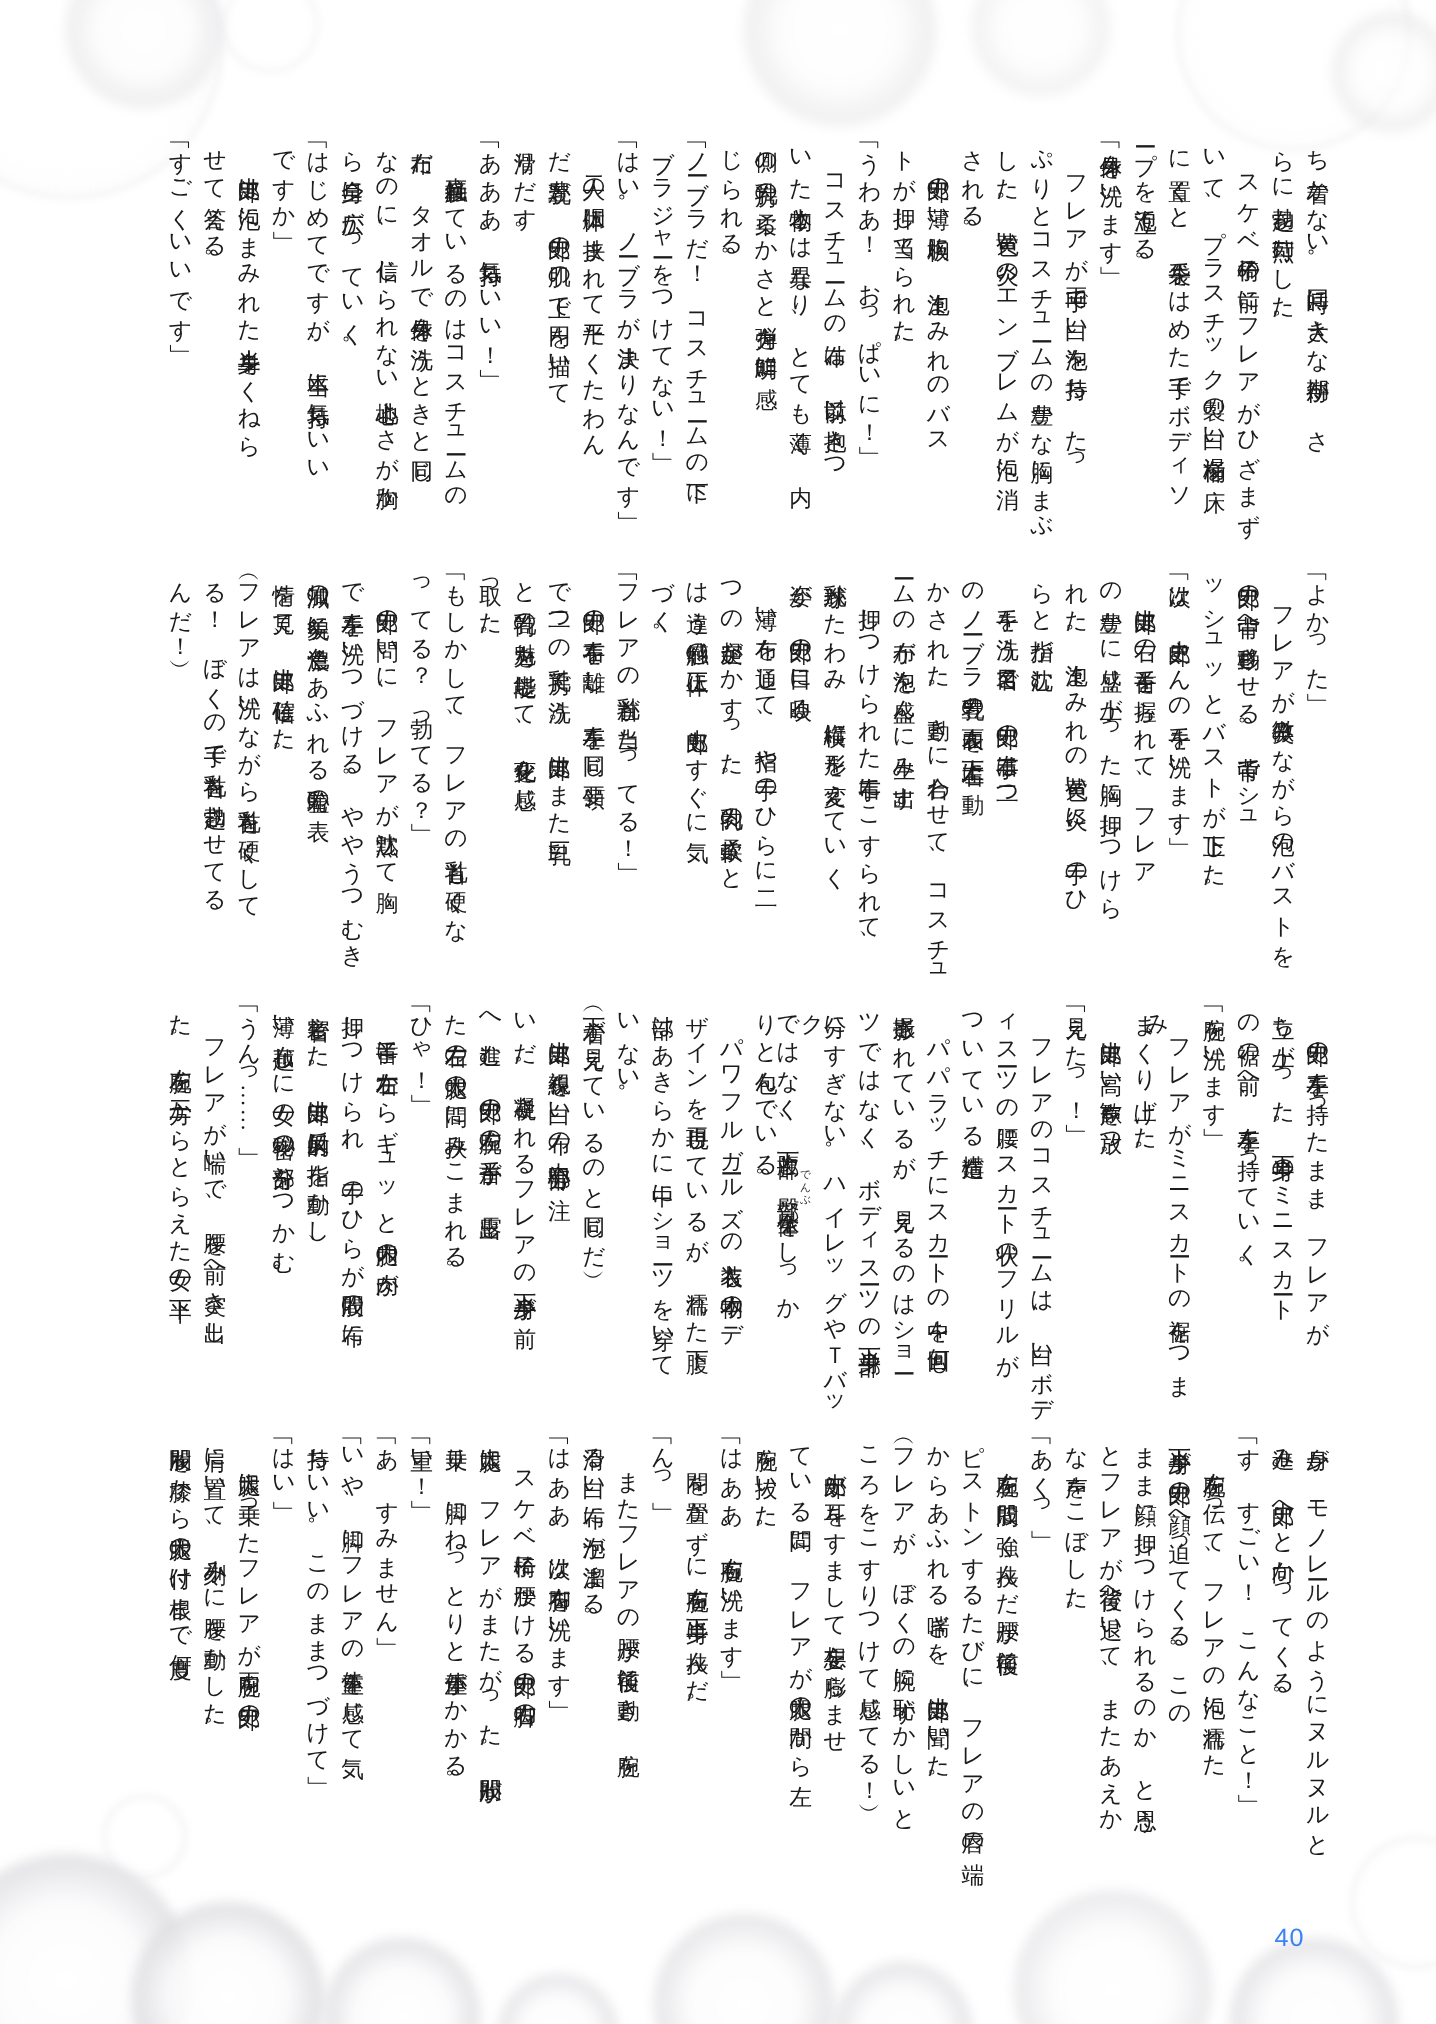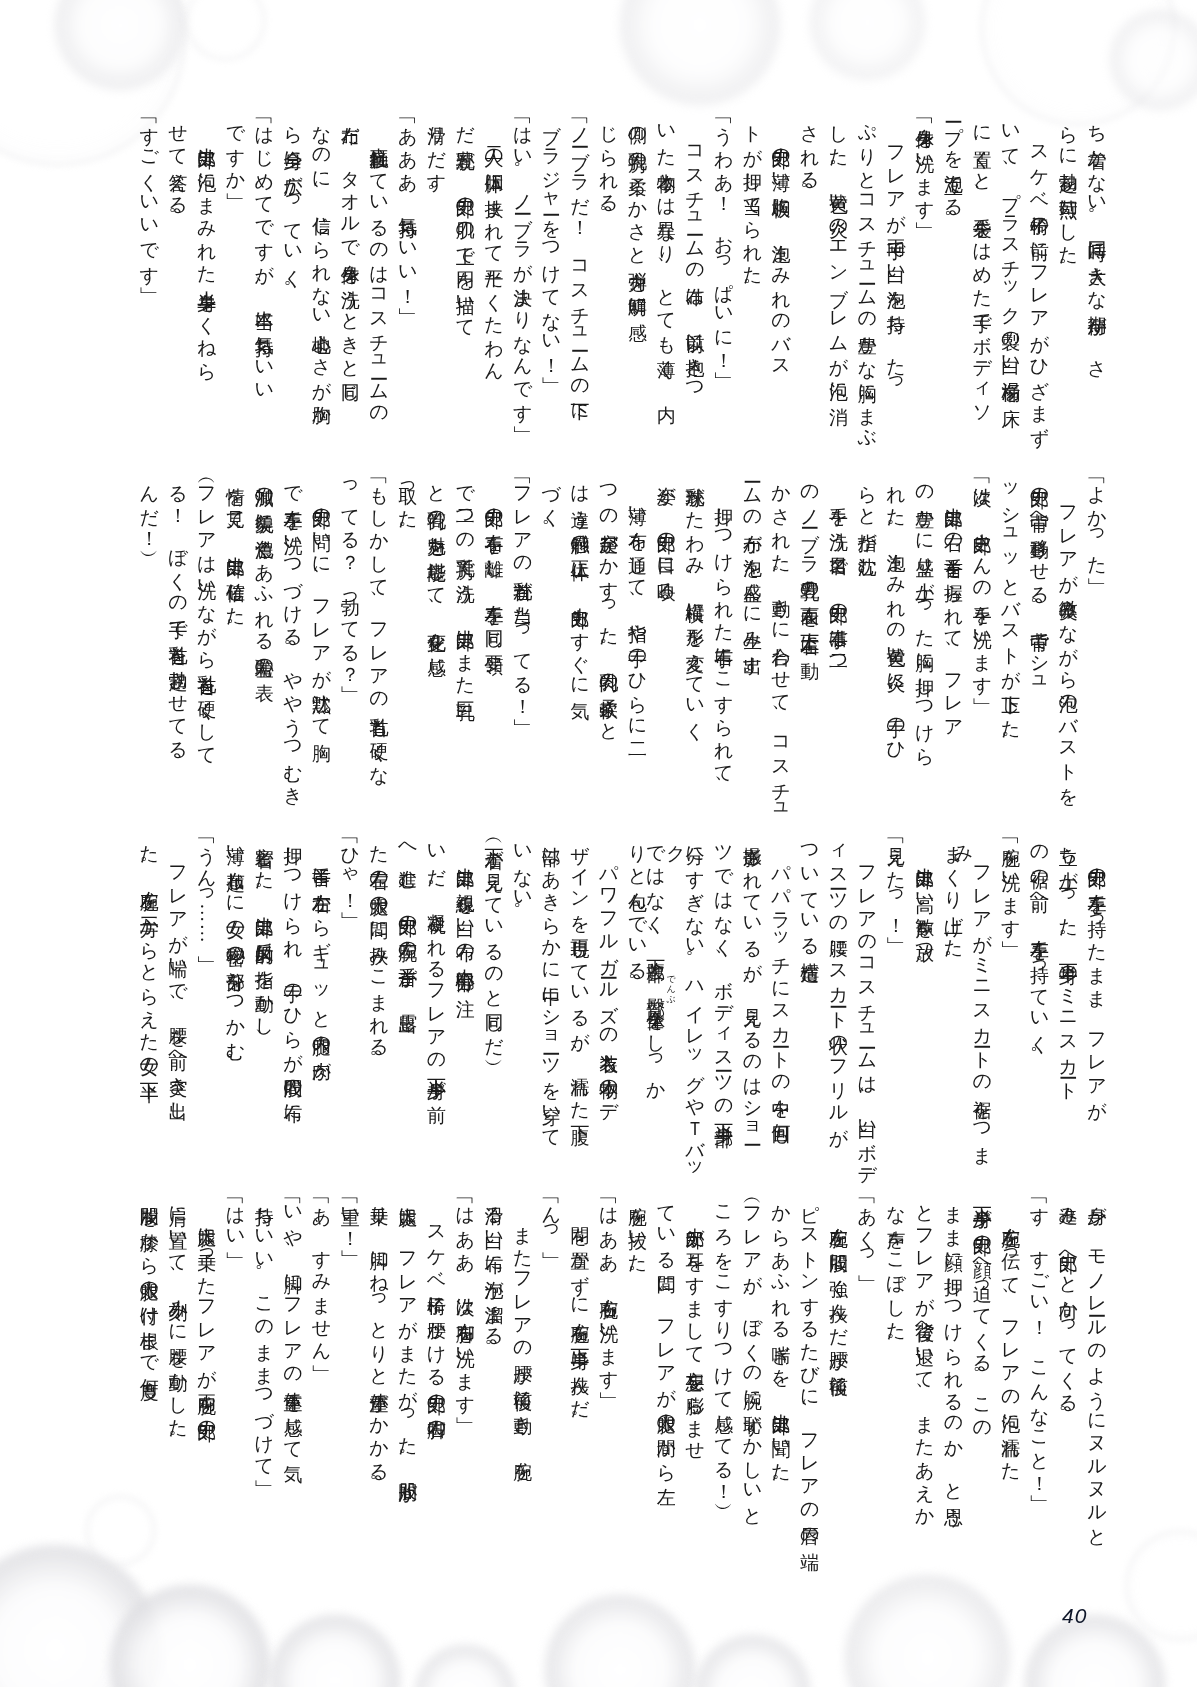--- a/index.html
+++ b/index.html
@@ -25,23 +25,22 @@
   .b1 { top:112px; }
   .b2 { top:472px; }
   .b3 { top:832px; }
   .b4 { top:1192px; }
   .vcol { width:28.73px; height:100%; overflow:visible; }
   ruby { ruby-align:center; }
   rt { font-size:9px; letter-spacing:0; color:#2a2a2a; }
   .pagenum {
     position:absolute; left:1062px; top:1604px;
     font-family:"Liberation Sans","DejaVu Sans",sans-serif;
-    font-size:21px; color:#0f172a; letter-spacing:1px;
+    font-size:21px; color:#3b82f6; letter-spacing:1px;
     z-index:3;
-    font-style:italic;
   }
   .bubble { position:absolute; border-radius:50%; pointer-events:none; z-index:1; }
   .bokeh {
     background:radial-gradient(circle, #ffffff 0%, #fcfcfd 42%, #d9d9dd 72%, rgba(217,217,221,0) 100%);
     filter:blur(5px);
   }
   .ring {
     border:3px solid rgba(203,203,209,0.45);
     background:radial-gradient(circle, rgba(255,255,255,0.7) 58%, rgba(224,224,229,0.35) 100%);
     filter:blur(3px);

